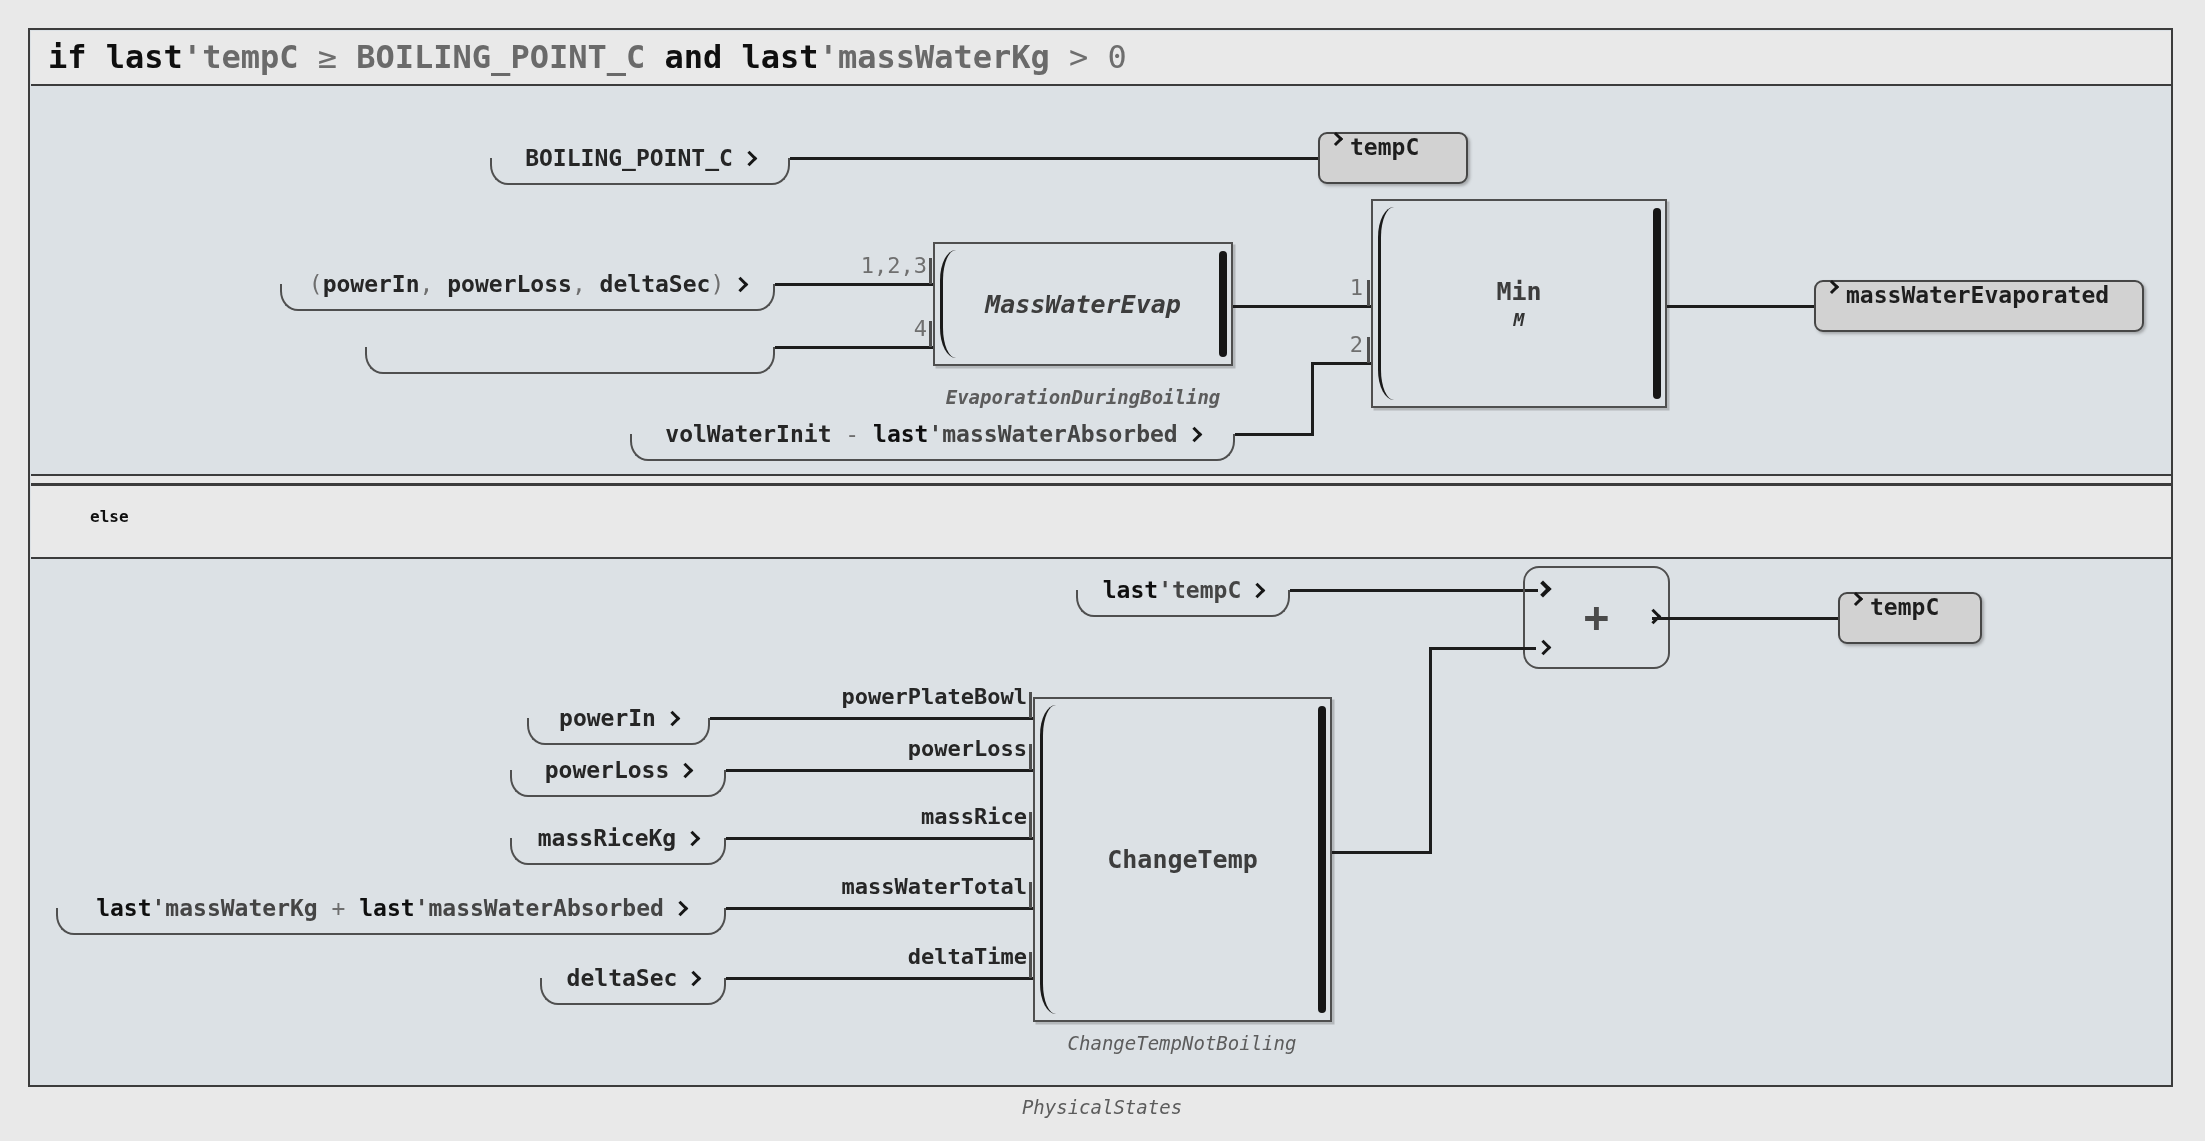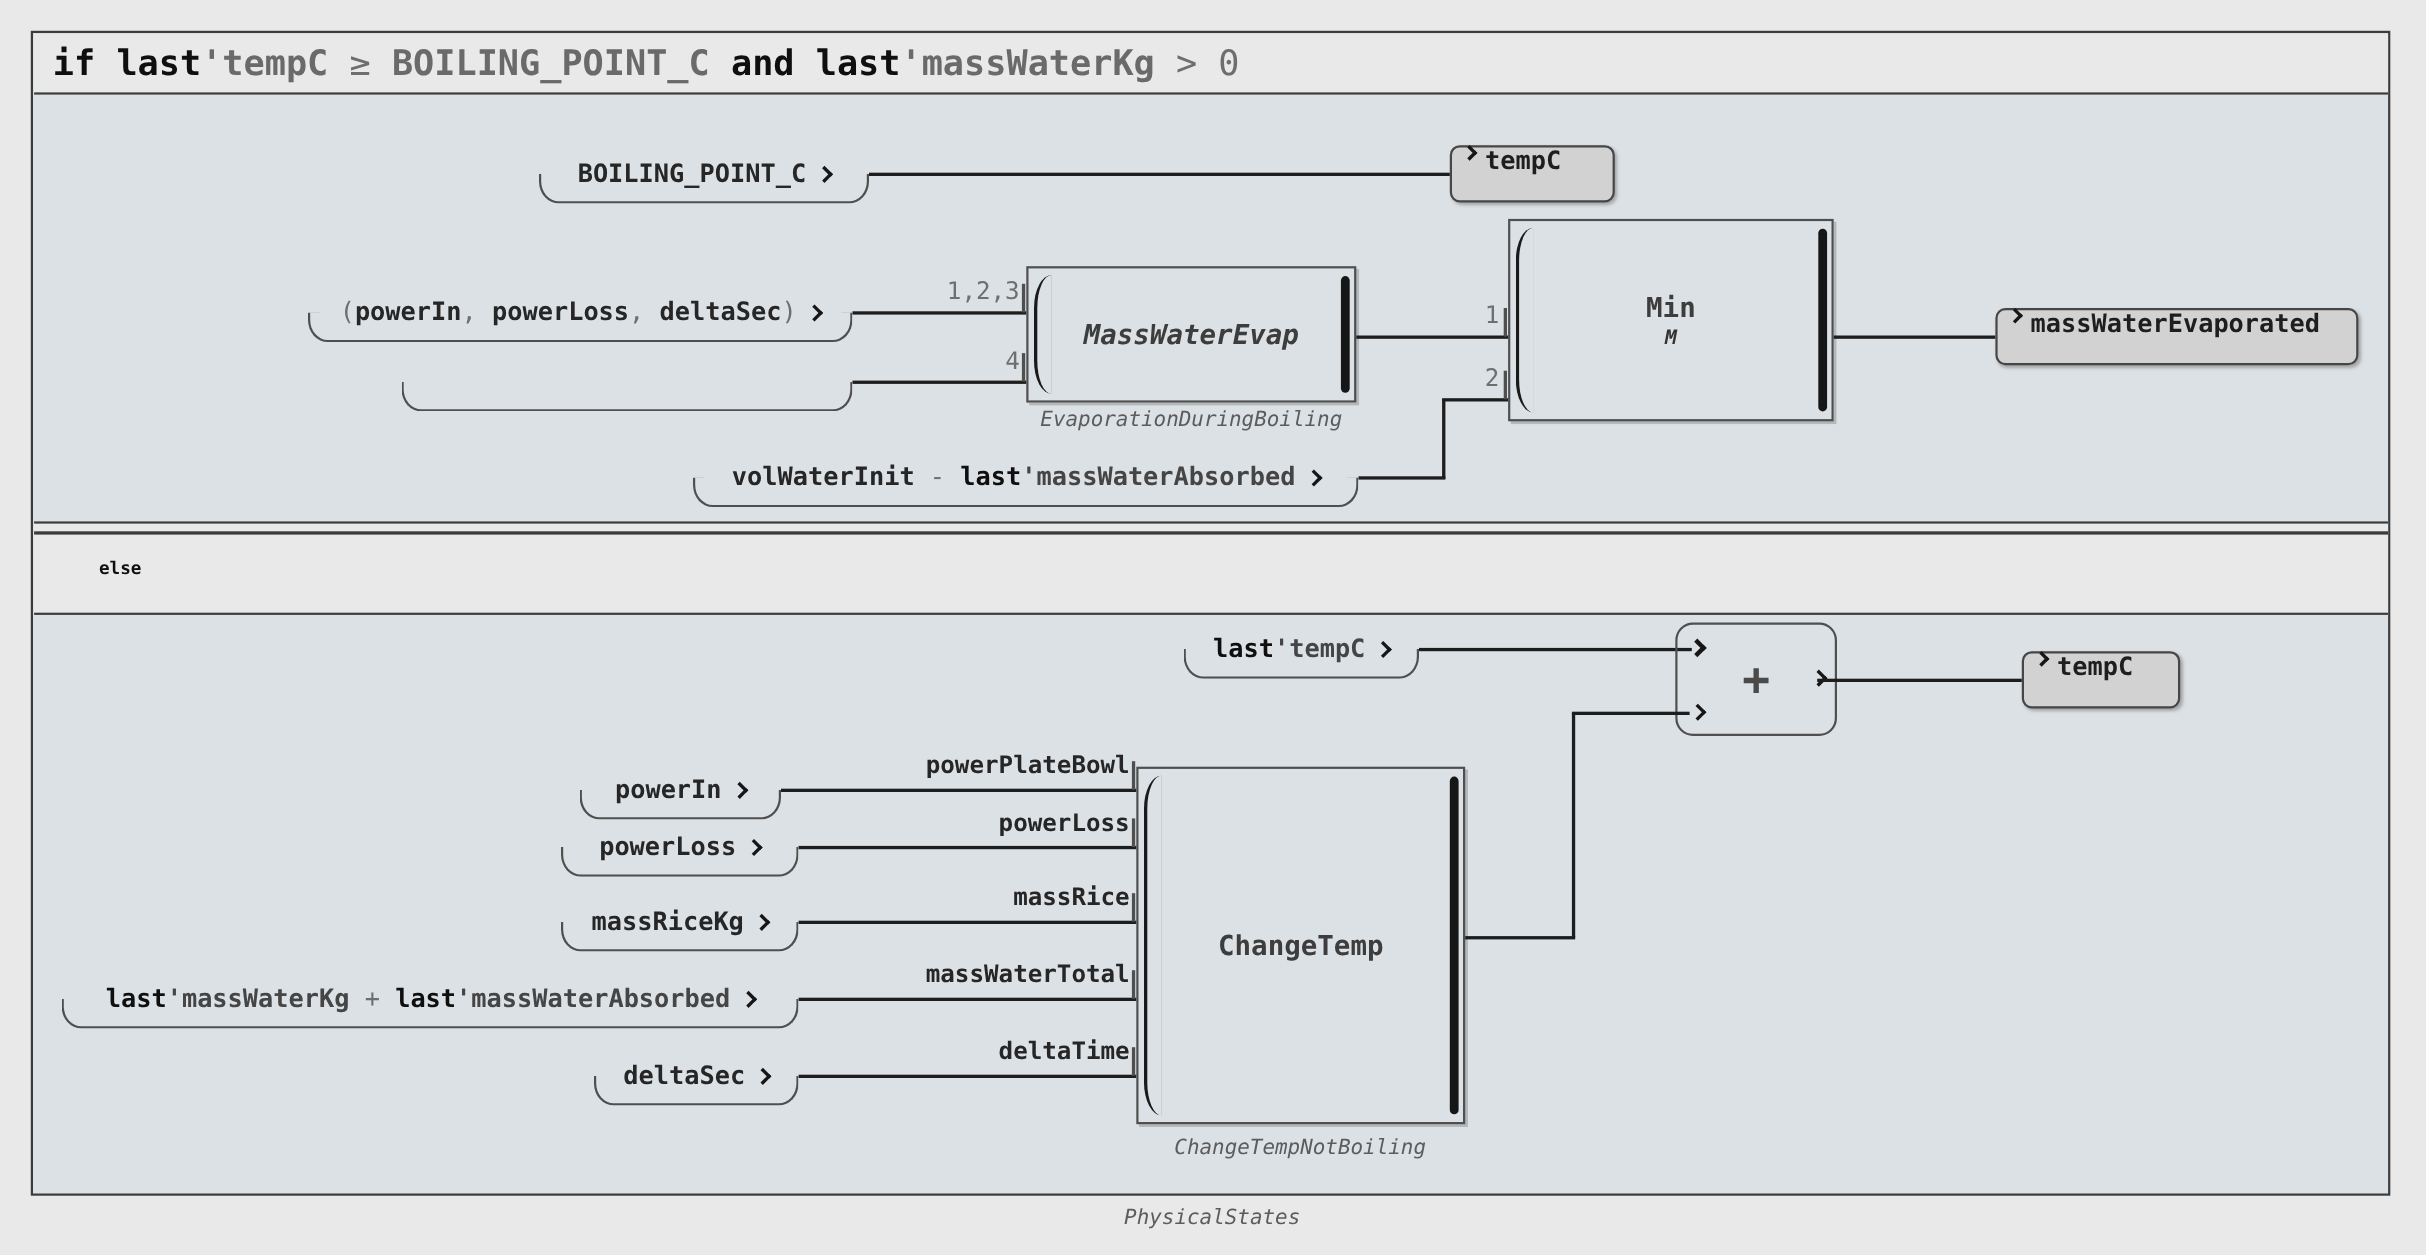--- a/index.html
+++ b/index.html
@@ -118,38 +118,38 @@
   <div class="wh" style="left:775px; top:345.5px; width:158px;"></div>
   <div class="wirenum" style="left:927px; top:315px;">4</div>
 
   <div class="block" style="left:933px; top:242px; width:300px; height:124px;font-style:italic;">
     <span class="lparen"></span>
     <span class="rbar"></span>
     <span class="block-label">MassWaterEvap</span>
   </div>
   <div class="ptick" style="left:929px; top:258px; height:26px;"></div>
   <div class="ptick" style="left:929px; top:321px; height:26px;"></div>
-  <div class="capt" style="left:1083px; top:368px;">EvaporationDuringBoiling</div>
+  <div class="capt" style="left:1083px; top:384px;font-weight:bold;">EvaporationDuringBoiling</div>
 
   <div class="wh" style="left:1233px; top:304.5px; width:138px;"></div>
   <div class="wirenum" style="left:1363px; top:274px;">1</div>
   <div class="wirenum" style="left:1363px; top:331px;">2</div>
 
   <div class="src" style="left:630px; top:417px; width:605px;">
     <div class="src-row">
       <span class="src-label"><span class="seg-id">volWaterInit</span><span class="seg-op"> - </span><span class="seg-kw">last</span><span class="seg-tick">'massWaterAbsorbed</span></span>
       <span class="chev"></span>
     </div>
     <div class="src-bracket"></div>
   </div>
   <div class="wh" style="left:1235px; top:432.5px; width:79px;"></div>
   <div class="wv" style="left:1311px; top:363px; height:72px;"></div>
   <div class="wh" style="left:1311px; top:361.5px; width:60px;"></div>
 
-  <div class="block" style="left:1371px; top:199px; width:296px; height:184px;">
+  <div class="block" style="left:1371px; top:199px; width:296px; height:209px;">
     <span class="lparen"></span>
     <span class="rbar"></span>
     <span class="block-label">Min</span>
     <span class="block-sub">M</span>
   </div>
   <div class="ptick" style="left:1367px; top:280px; height:26px;"></div>
   <div class="ptick" style="left:1367px; top:337px; height:26px;"></div>
 
   <div class="wh" style="left:1667px; top:304.5px; width:147px;"></div>
   <div class="sink" style="left:1814px; top:280px; width:330px;">

